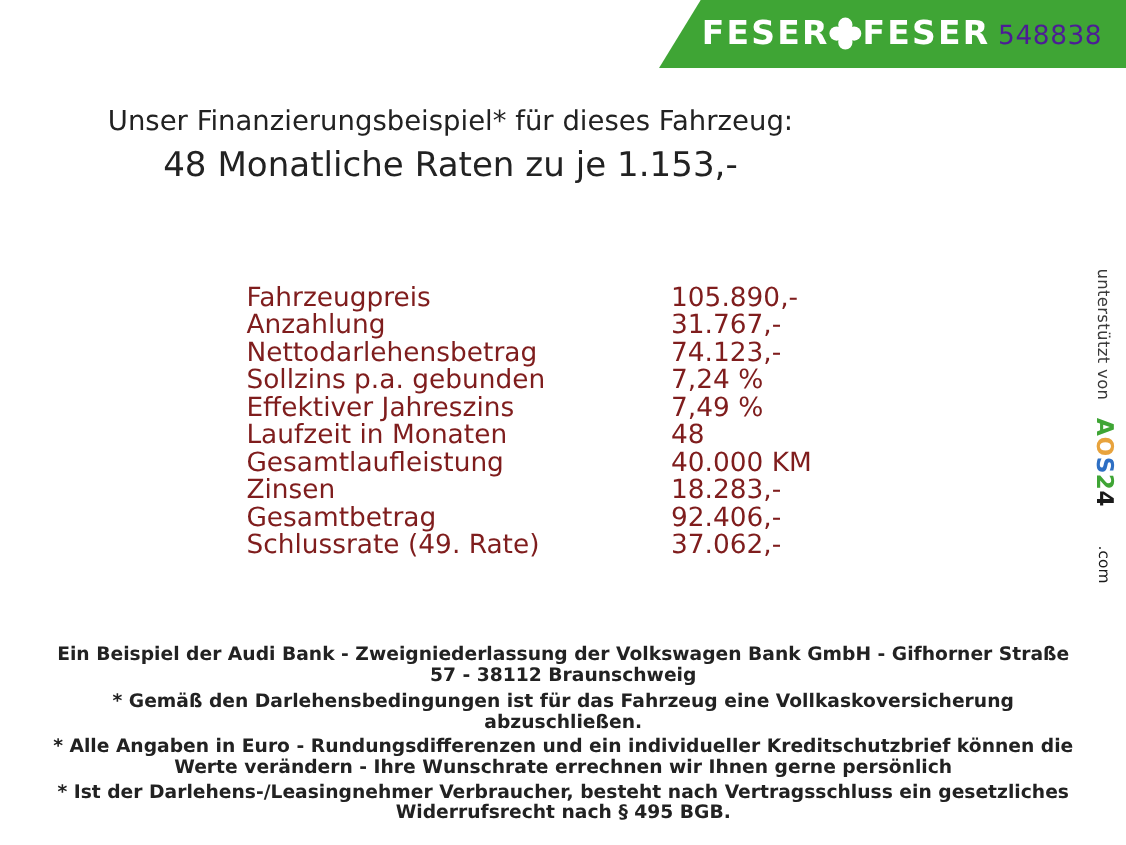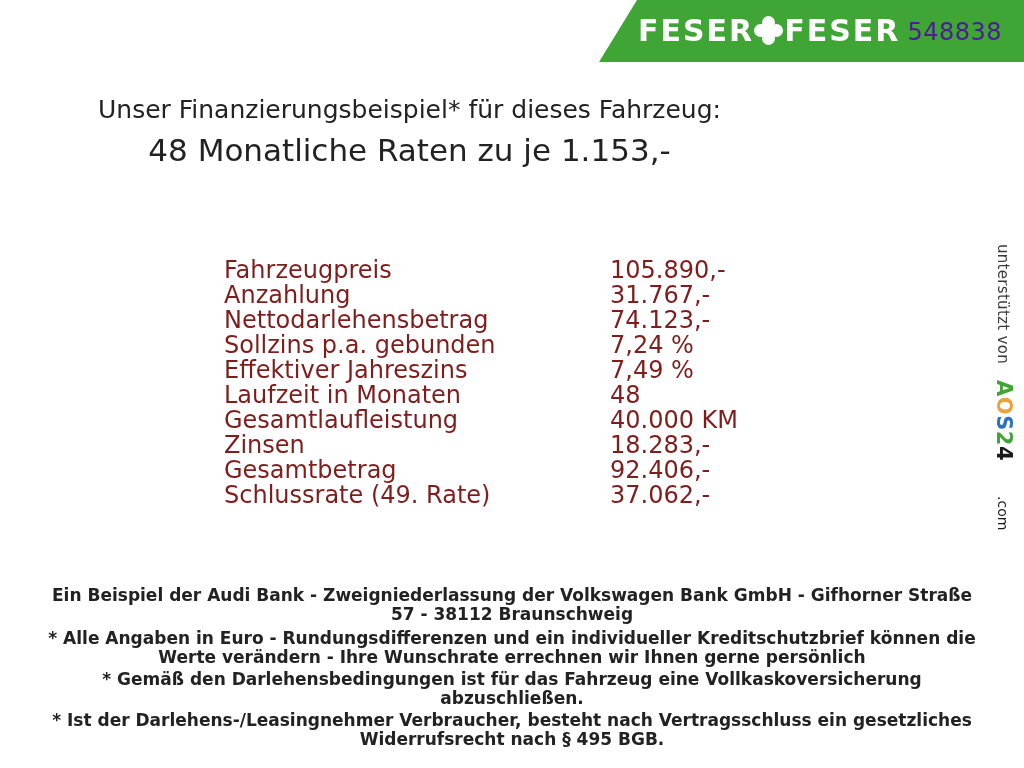--- a/index.html
+++ b/index.html
@@ -245,22 +245,22 @@
     </tr>
     <tr>
       <td class="label">Schlussrate (49. Rate)</td>
       <td class="value">37.062,-</td>
     </tr>
   </tbody>
 </table>
 
 <div class="footnotes">
   <div class="footnote fn0">Ein Beispiel der Audi Bank - Zweigniederlassung der Volkswagen Bank GmbH - Gifhorner Straße 57 - 38112 Braunschweig</div>
+  <div class="footnote fn1">* Gemäß den Darlehensbedingungen ist für das Fahrzeug eine Vollkaskoversicherung abzuschließen.</div>
   <div class="footnote fn2">* Alle Angaben in Euro - Rundungsdifferenzen und ein individueller Kreditschutzbrief können die Werte verändern - Ihre Wunschrate errechnen wir Ihnen gerne persönlich</div>
-  <div class="footnote fn1">* Gemäß den Darlehensbedingungen ist für das Fahrzeug eine Vollkaskoversicherung abzuschließen.</div>
   <div class="footnote fn3">* Ist der Darlehens-/Leasingnehmer Verbraucher, besteht nach Vertragsschluss ein gesetzliches Widerrufsrecht nach § 495 BGB.</div>
 </div>
 
 <div class="sidebar">
   <div class="sidebar-text">unterstützt von</div>
   <div class="sidebar-brand">
     <span class="ltr-a">A</span><span class="ltr-o">O</span><span class="ltr-s">S</span><span class="ltr-2">2</span><span class="ltr-4">4</span>
   </div>
   <div class="sidebar-domain">.com</div>
 </div>

